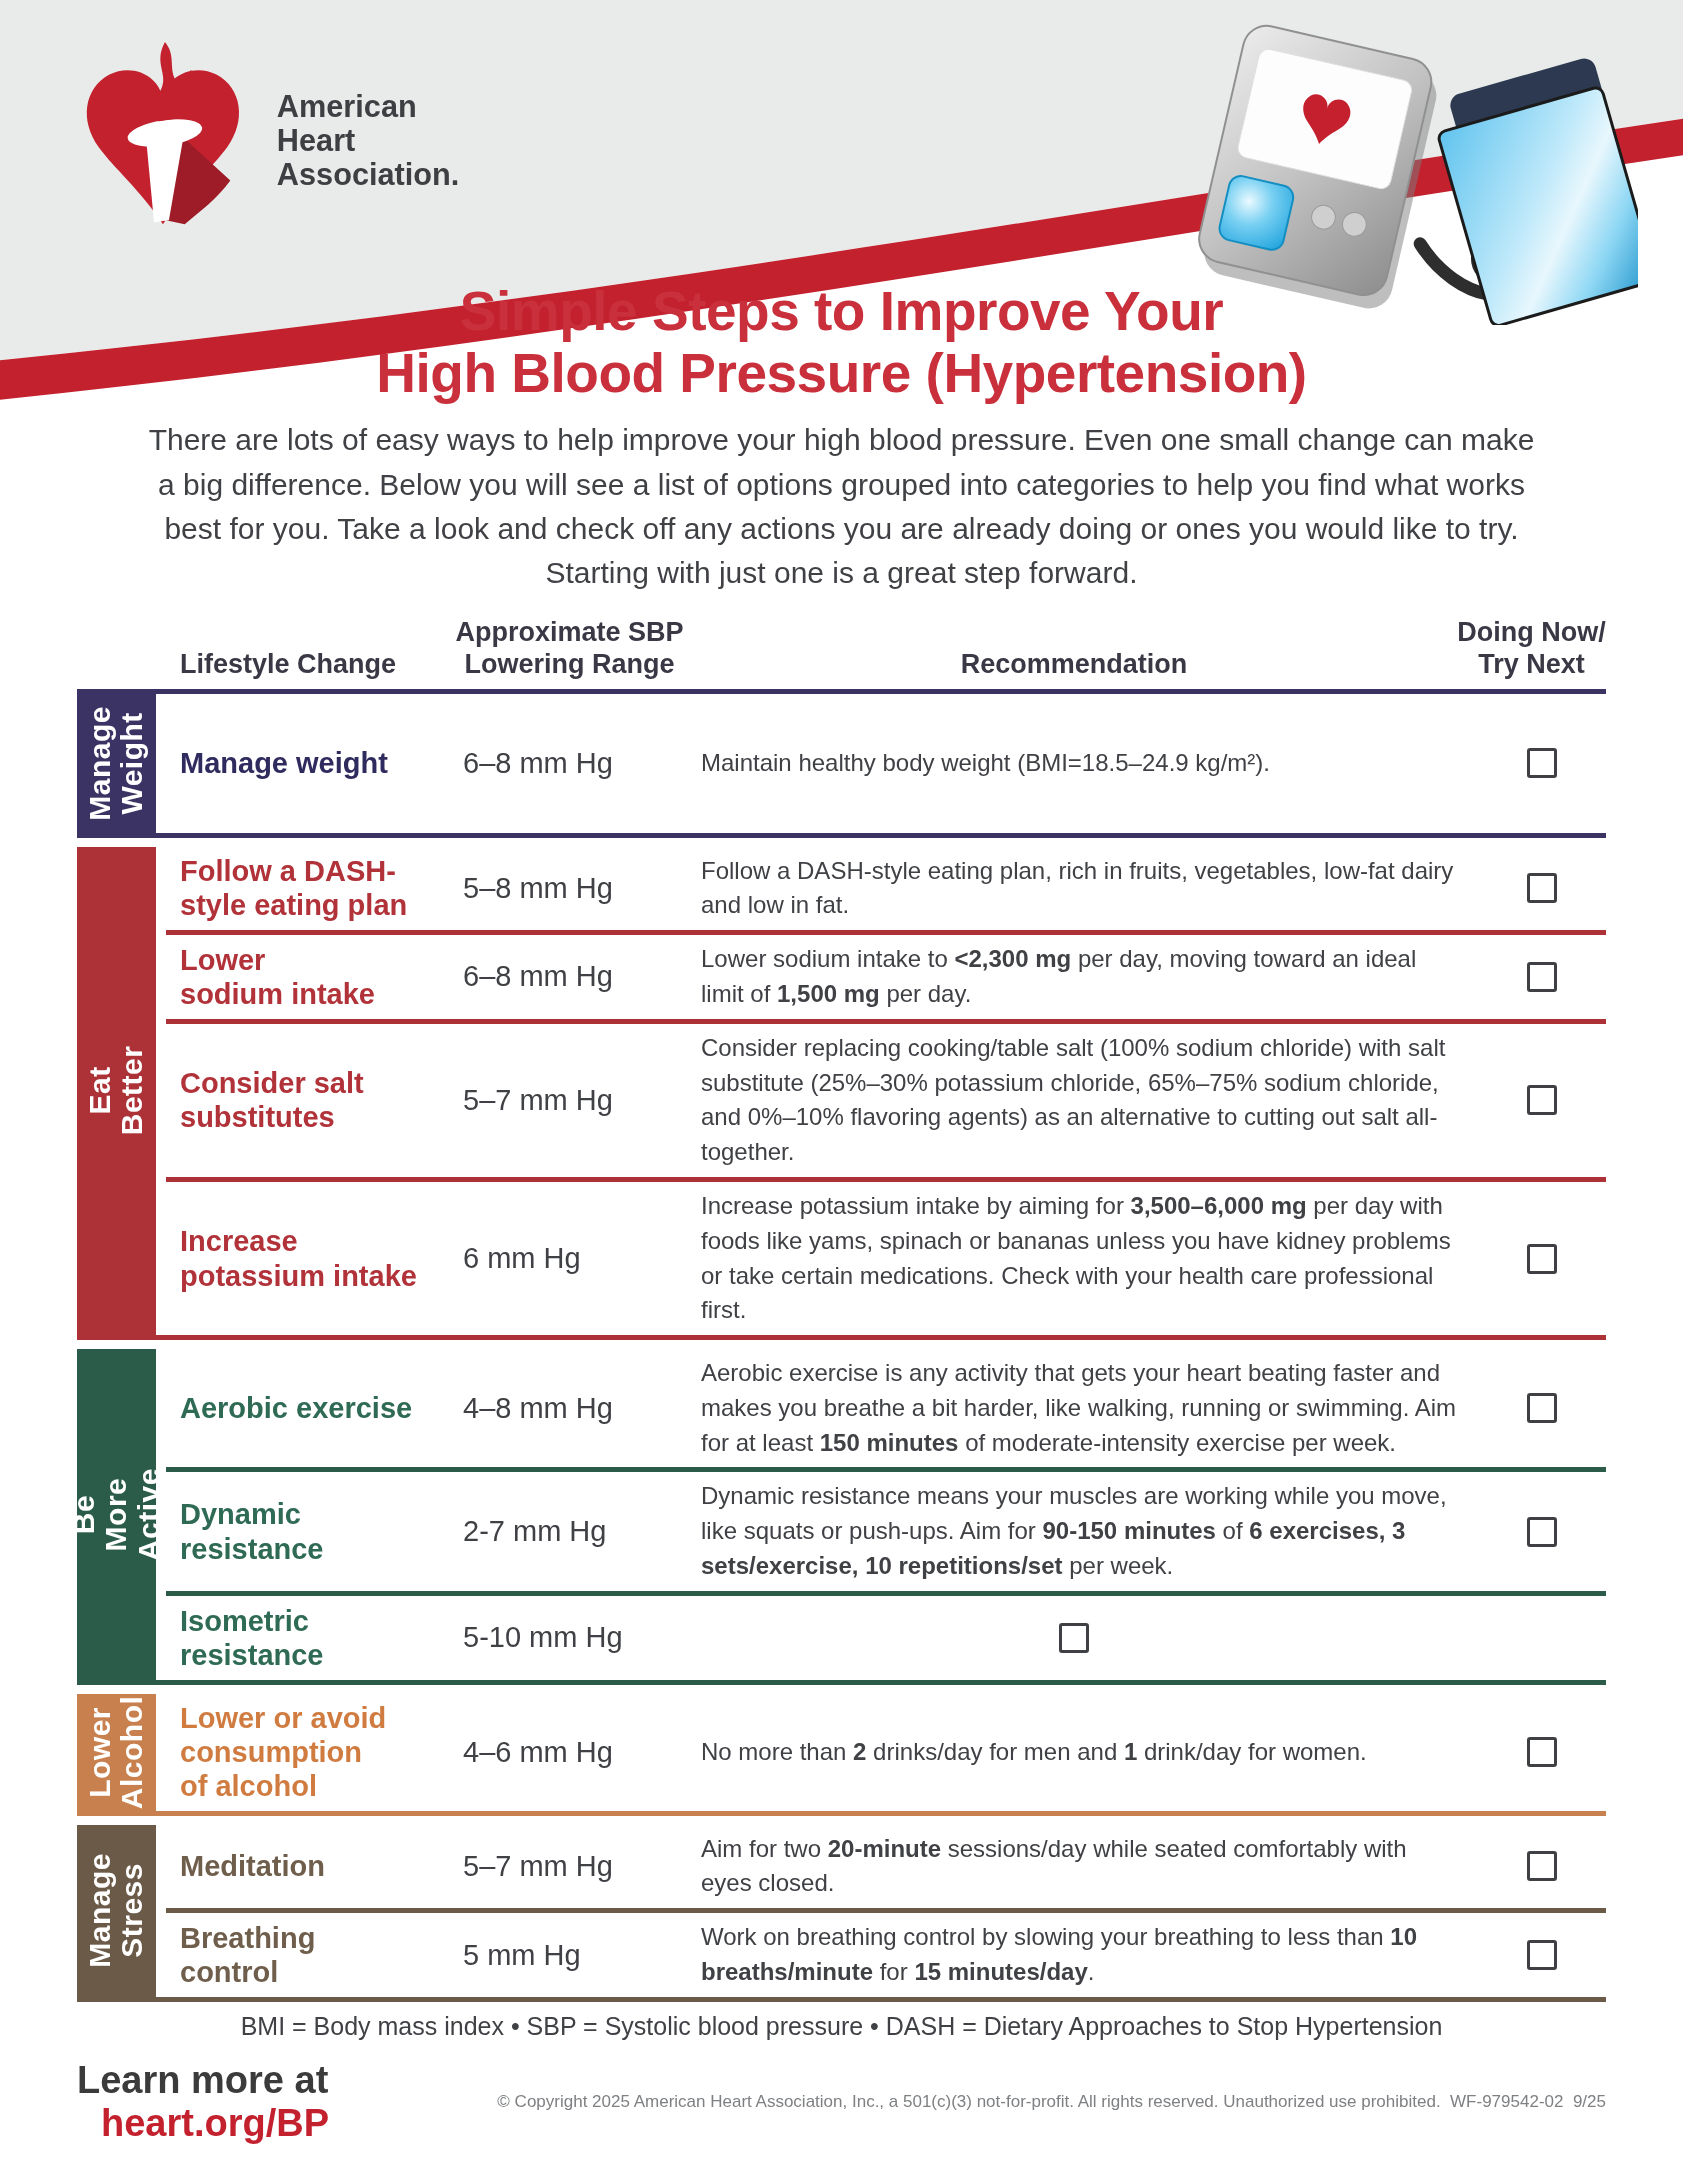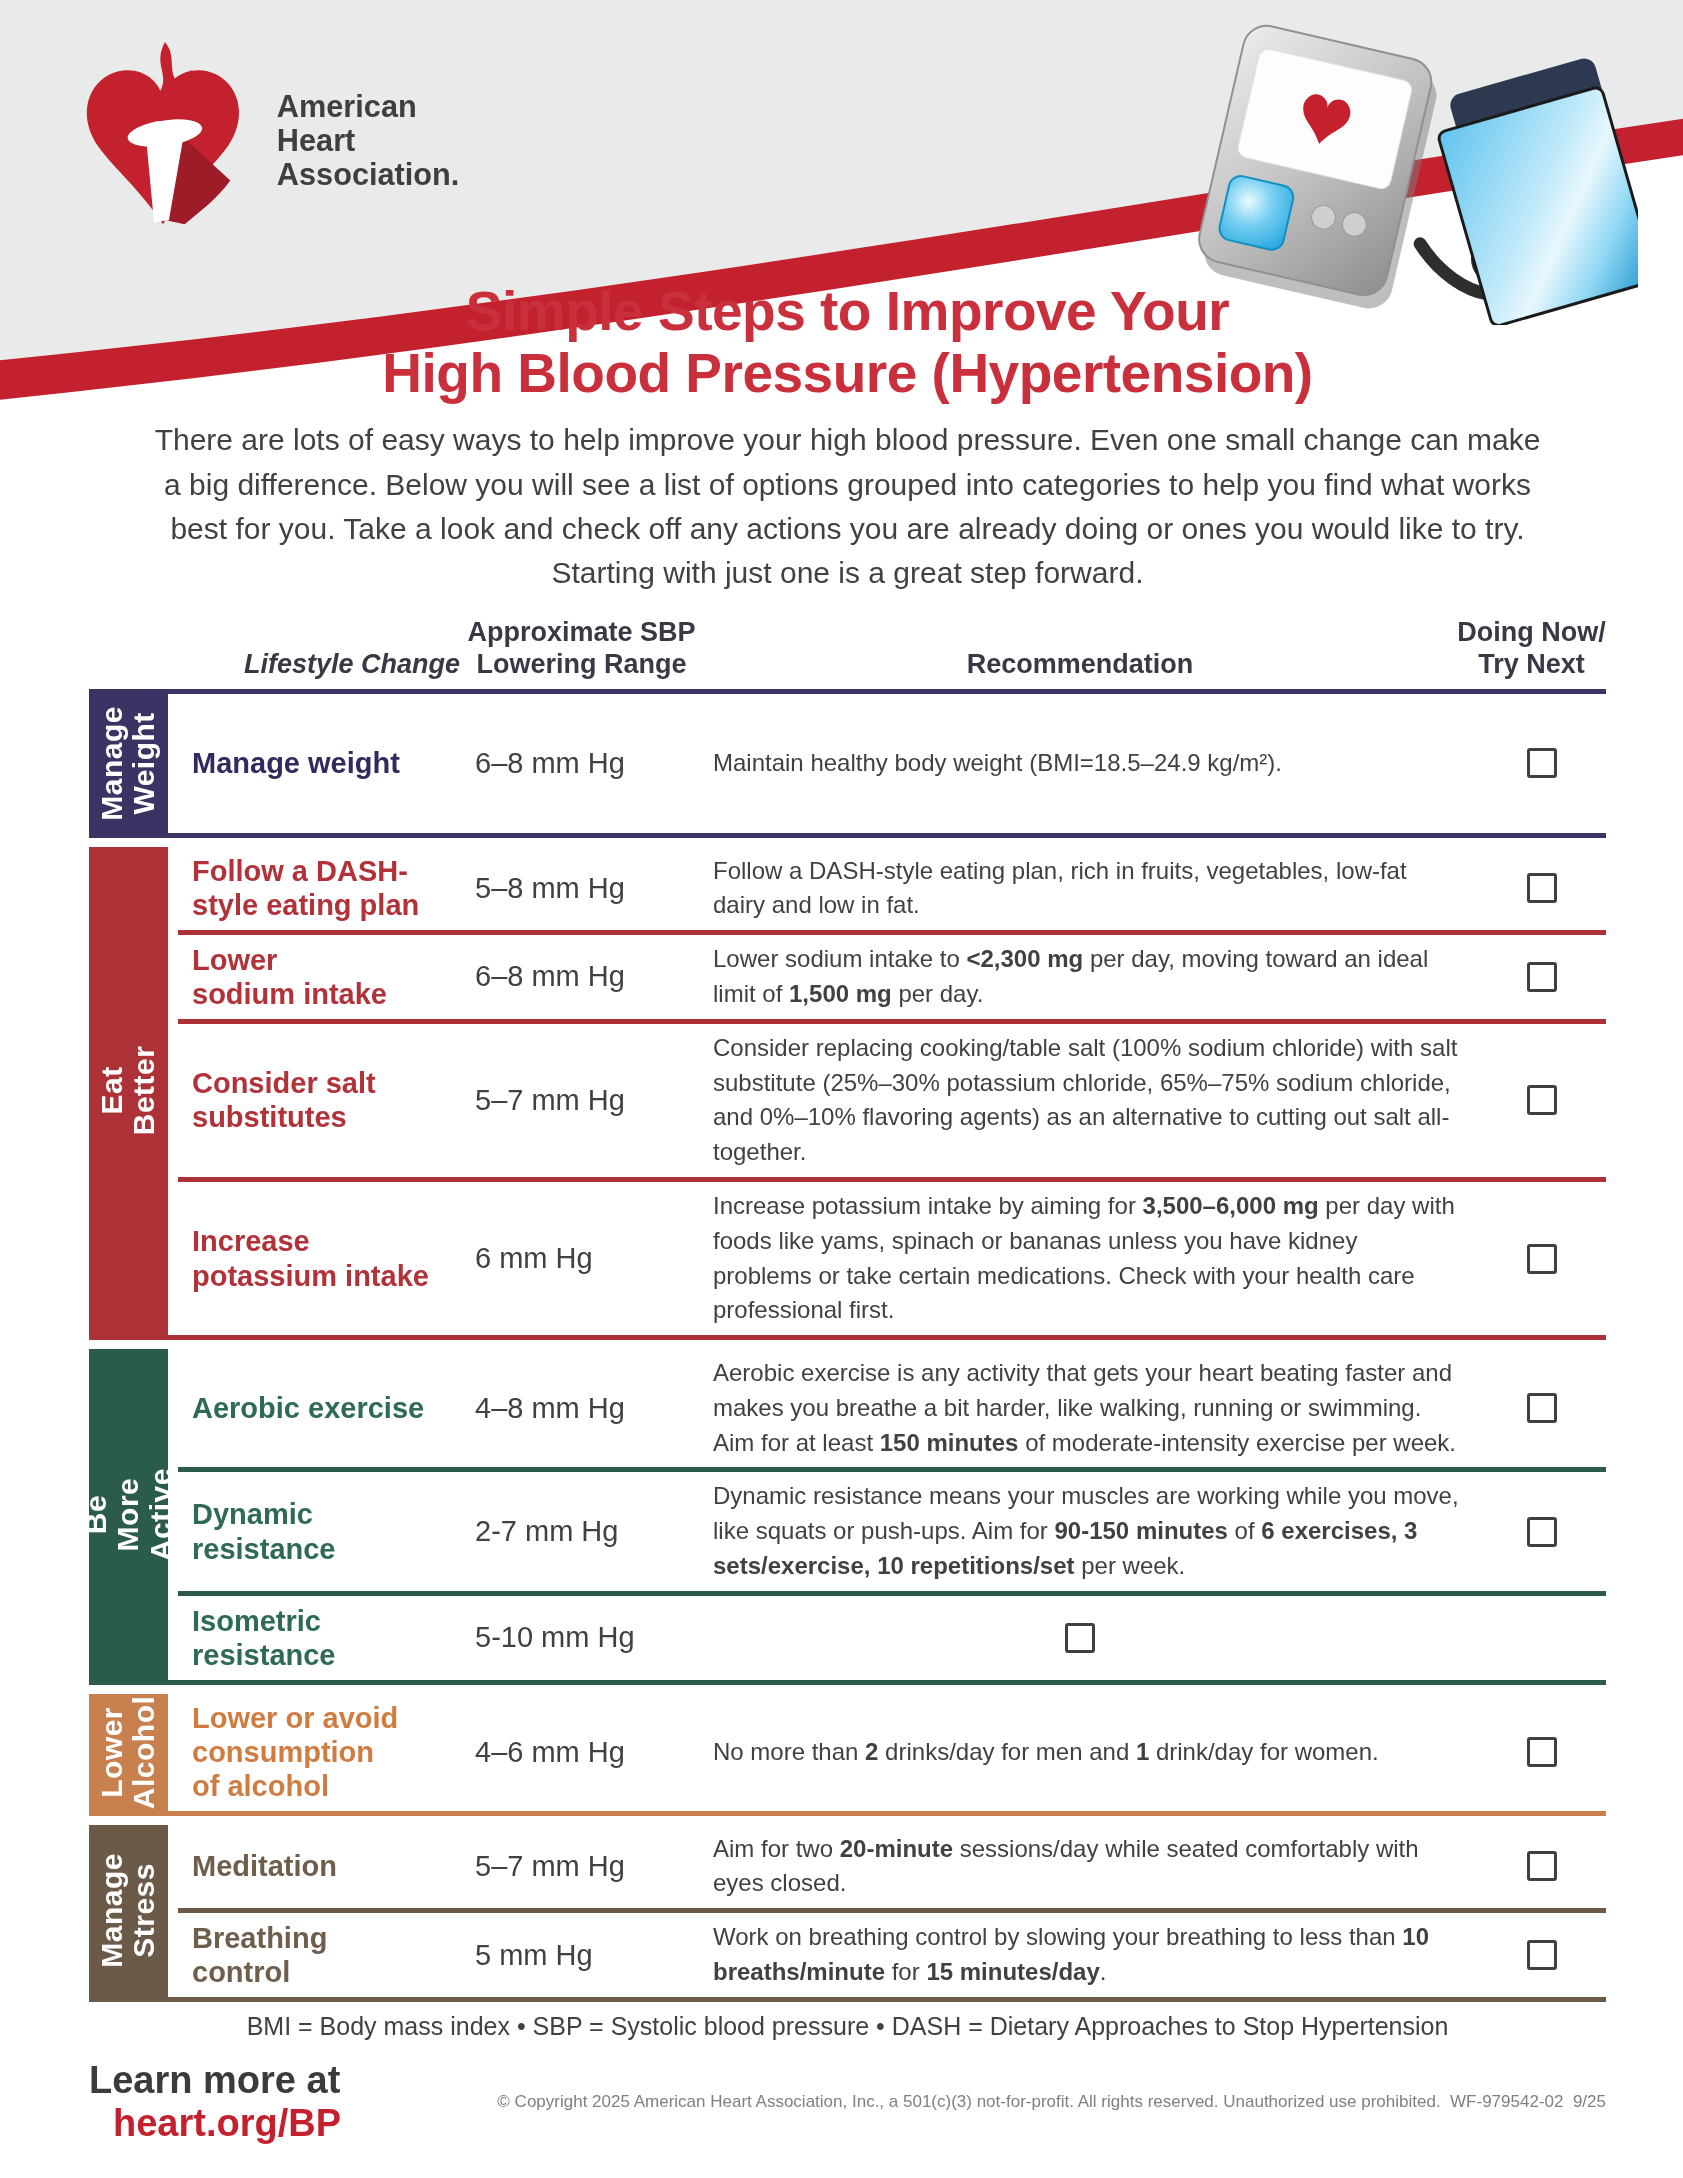--- a/index.html
+++ b/index.html
@@ -6,28 +6,28 @@
   html,body { background:#fff; }
   body { font-family:"Liberation Sans", sans-serif; }
   .page { position:relative; width:1683px; height:2178px; background:#fff; overflow:hidden; }
 
   
   .header-art { position:absolute; top:0; left:0; width:1683px; height:475px; z-index:1; }
   .logo { position:absolute; top:30px; left:54px; z-index:4; }
   .bp-illo { position:absolute; top:8px; right:45px; width:515px; height:317px; z-index:3; }
 
   
-  .content { position:relative; z-index:2; padding-top:281px;padding-left:12px; }
+  .content { position:relative; z-index:2; padding-top:281px; }
   .title { text-align:center; color:#C9303C; font-weight:bold; font-size:55px; line-height:1.12; letter-spacing:-0.5px; }
   .intro { margin:14px auto 0; max-width:1386px; text-align:center; color:#3F4145; font-size:30px; line-height:1.48; }
 
   
   .bp-table { margin:20px 77px 0; }
   .table-header { display:grid; grid-template-columns:89px 282px 243px 1fr 149px; align-items:end; padding-bottom:8px; color:#3A3845; font-weight:bold; font-size:27px; line-height:1.2; }
-  .th-lifestyle { padding-left:14px; text-align:right;font-style:italic; }
+  .th-lifestyle { padding-left:14px; text-align:left; }
   .th-center { text-align:center; white-space:pre-line; }
 
   .section { display:flex; border-bottom:5px solid var(--sec); margin-bottom:9px; }
   .section:first-of-type { border-top:5px solid var(--sec); }
   .section-sidebar { width:79px; background:var(--sec); display:flex; align-items:center; justify-content:center; overflow:visible; }
   .vlabel { transform:rotate(-90deg); white-space:pre-line; text-align:center; color:#fff; font-weight:bold; font-size:30px; line-height:1.08; letter-spacing:0.5px; }
   .section-rows { flex:1; margin-left:10px; display:flex; flex-direction:column; }
   .row { display:grid; grid-template-columns:297px 208px 1fr 129px; align-items:center; border-bottom:5px solid var(--sec); min-height:84px; padding:7px 0; }
   .row:last-child { border-bottom:none; }
   .section:first-of-type .row { min-height:139px; }

